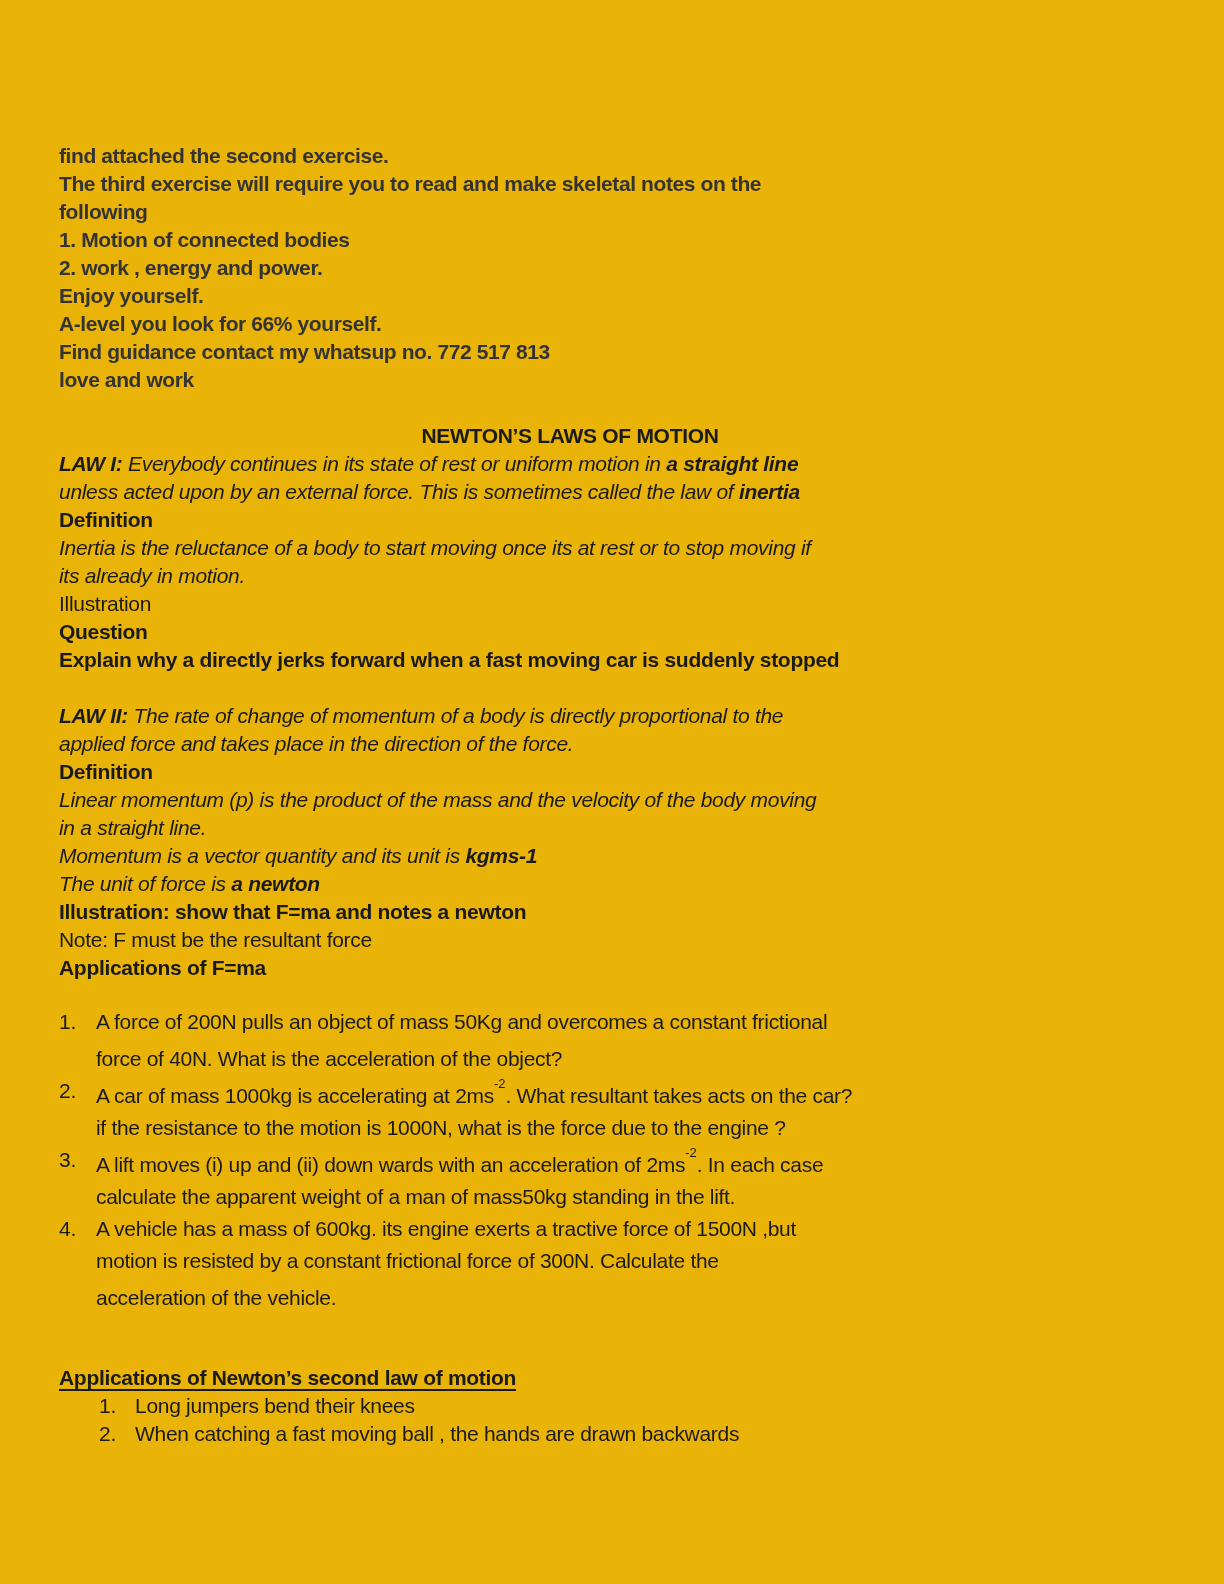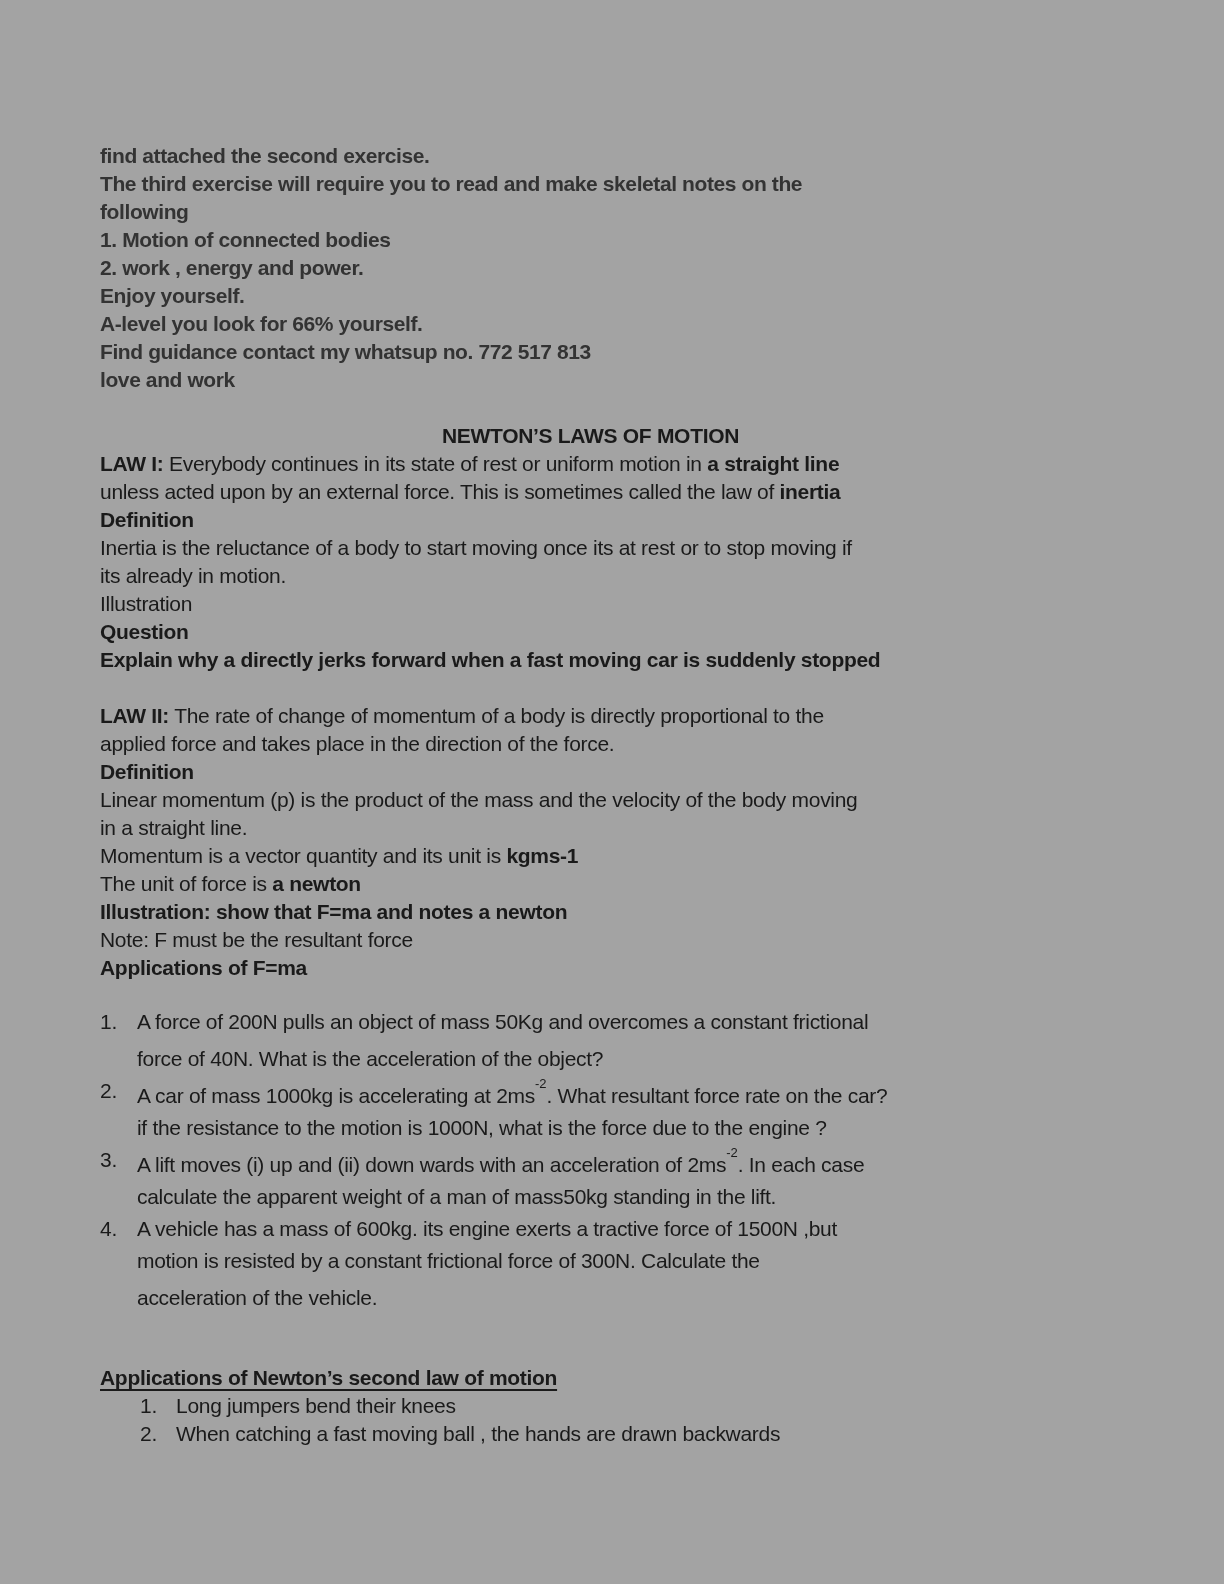--- a/index.html
+++ b/index.html
@@ -7,40 +7,40 @@
   body {
     width: 1224px;
     height: 1584px;
     position: relative;
     overflow: hidden;
     font-family: "Liberation Sans", sans-serif;
   }
   .page {
     position: absolute;
     inset: 0;
-    padding: 142px 143px 0 100px;
-    background: #a3a3a3;
+    padding: 142px 143px 0 59px;
+    background: #eab308;
   }
   
   .intro {
     font-weight: 700;
     color: #333333;
     font-size: 21px;
     line-height: 28px;
     letter-spacing: -0.4px;
   }
   
   .body-text {
     color: #1a1a1a;
     font-size: 21px;
     line-height: 28px;
     letter-spacing: -0.3px;
   }
   .blank { height: 28px; }
-  .pre { white-space: pre; }
+  .pre { white-space: pre; font-style: italic; }
   .bold { font-weight: 700; }
   .title {
     text-align: center;
     font-weight: 700;
     font-size: 21px;
     text-decoration-thickness: 2px;
     text-underline-offset: 4px;
   }
   .underline {
     text-decoration: underline;
@@ -113,21 +113,21 @@
     <p class="bold">Applications of F=ma</p>
 
     <div class="problems">
       <div class="problem">
           <span class="num">1.</span>
           <span class="text"><span>A force of 200N pulls an object of mass 50Kg and overcomes a constant frictional
 force of 40N. What is the acceleration of the object?</span><sup class="exp"></sup><span></span></span>
         </div>
       <div class="problem">
           <span class="num">2.</span>
-          <span class="text"><span>A car of mass 1000kg is accelerating at 2ms</span><sup class="exp">-2</sup><span>. What resultant force rate on the car?
+          <span class="text"><span>A car of mass 1000kg is accelerating at 2ms</span><sup class="exp">-2</sup><span>. What resultant takes acts on the car?
 if the resistance to the motion is 1000N, what is the force due to the engine ?</span></span>
         </div>
       <div class="problem">
           <span class="num">3.</span>
           <span class="text"><span>A lift moves (i) up and (ii) down wards with an acceleration of 2ms</span><sup class="exp">-2</sup><span>. In each case
 calculate the apparent weight of a man of mass50kg standing in the lift.</span></span>
         </div>
       <div class="problem">
           <span class="num">4.</span>
           <span class="text"><span>A vehicle has a mass of 600kg. its engine exerts a tractive force of 1500N ,but

